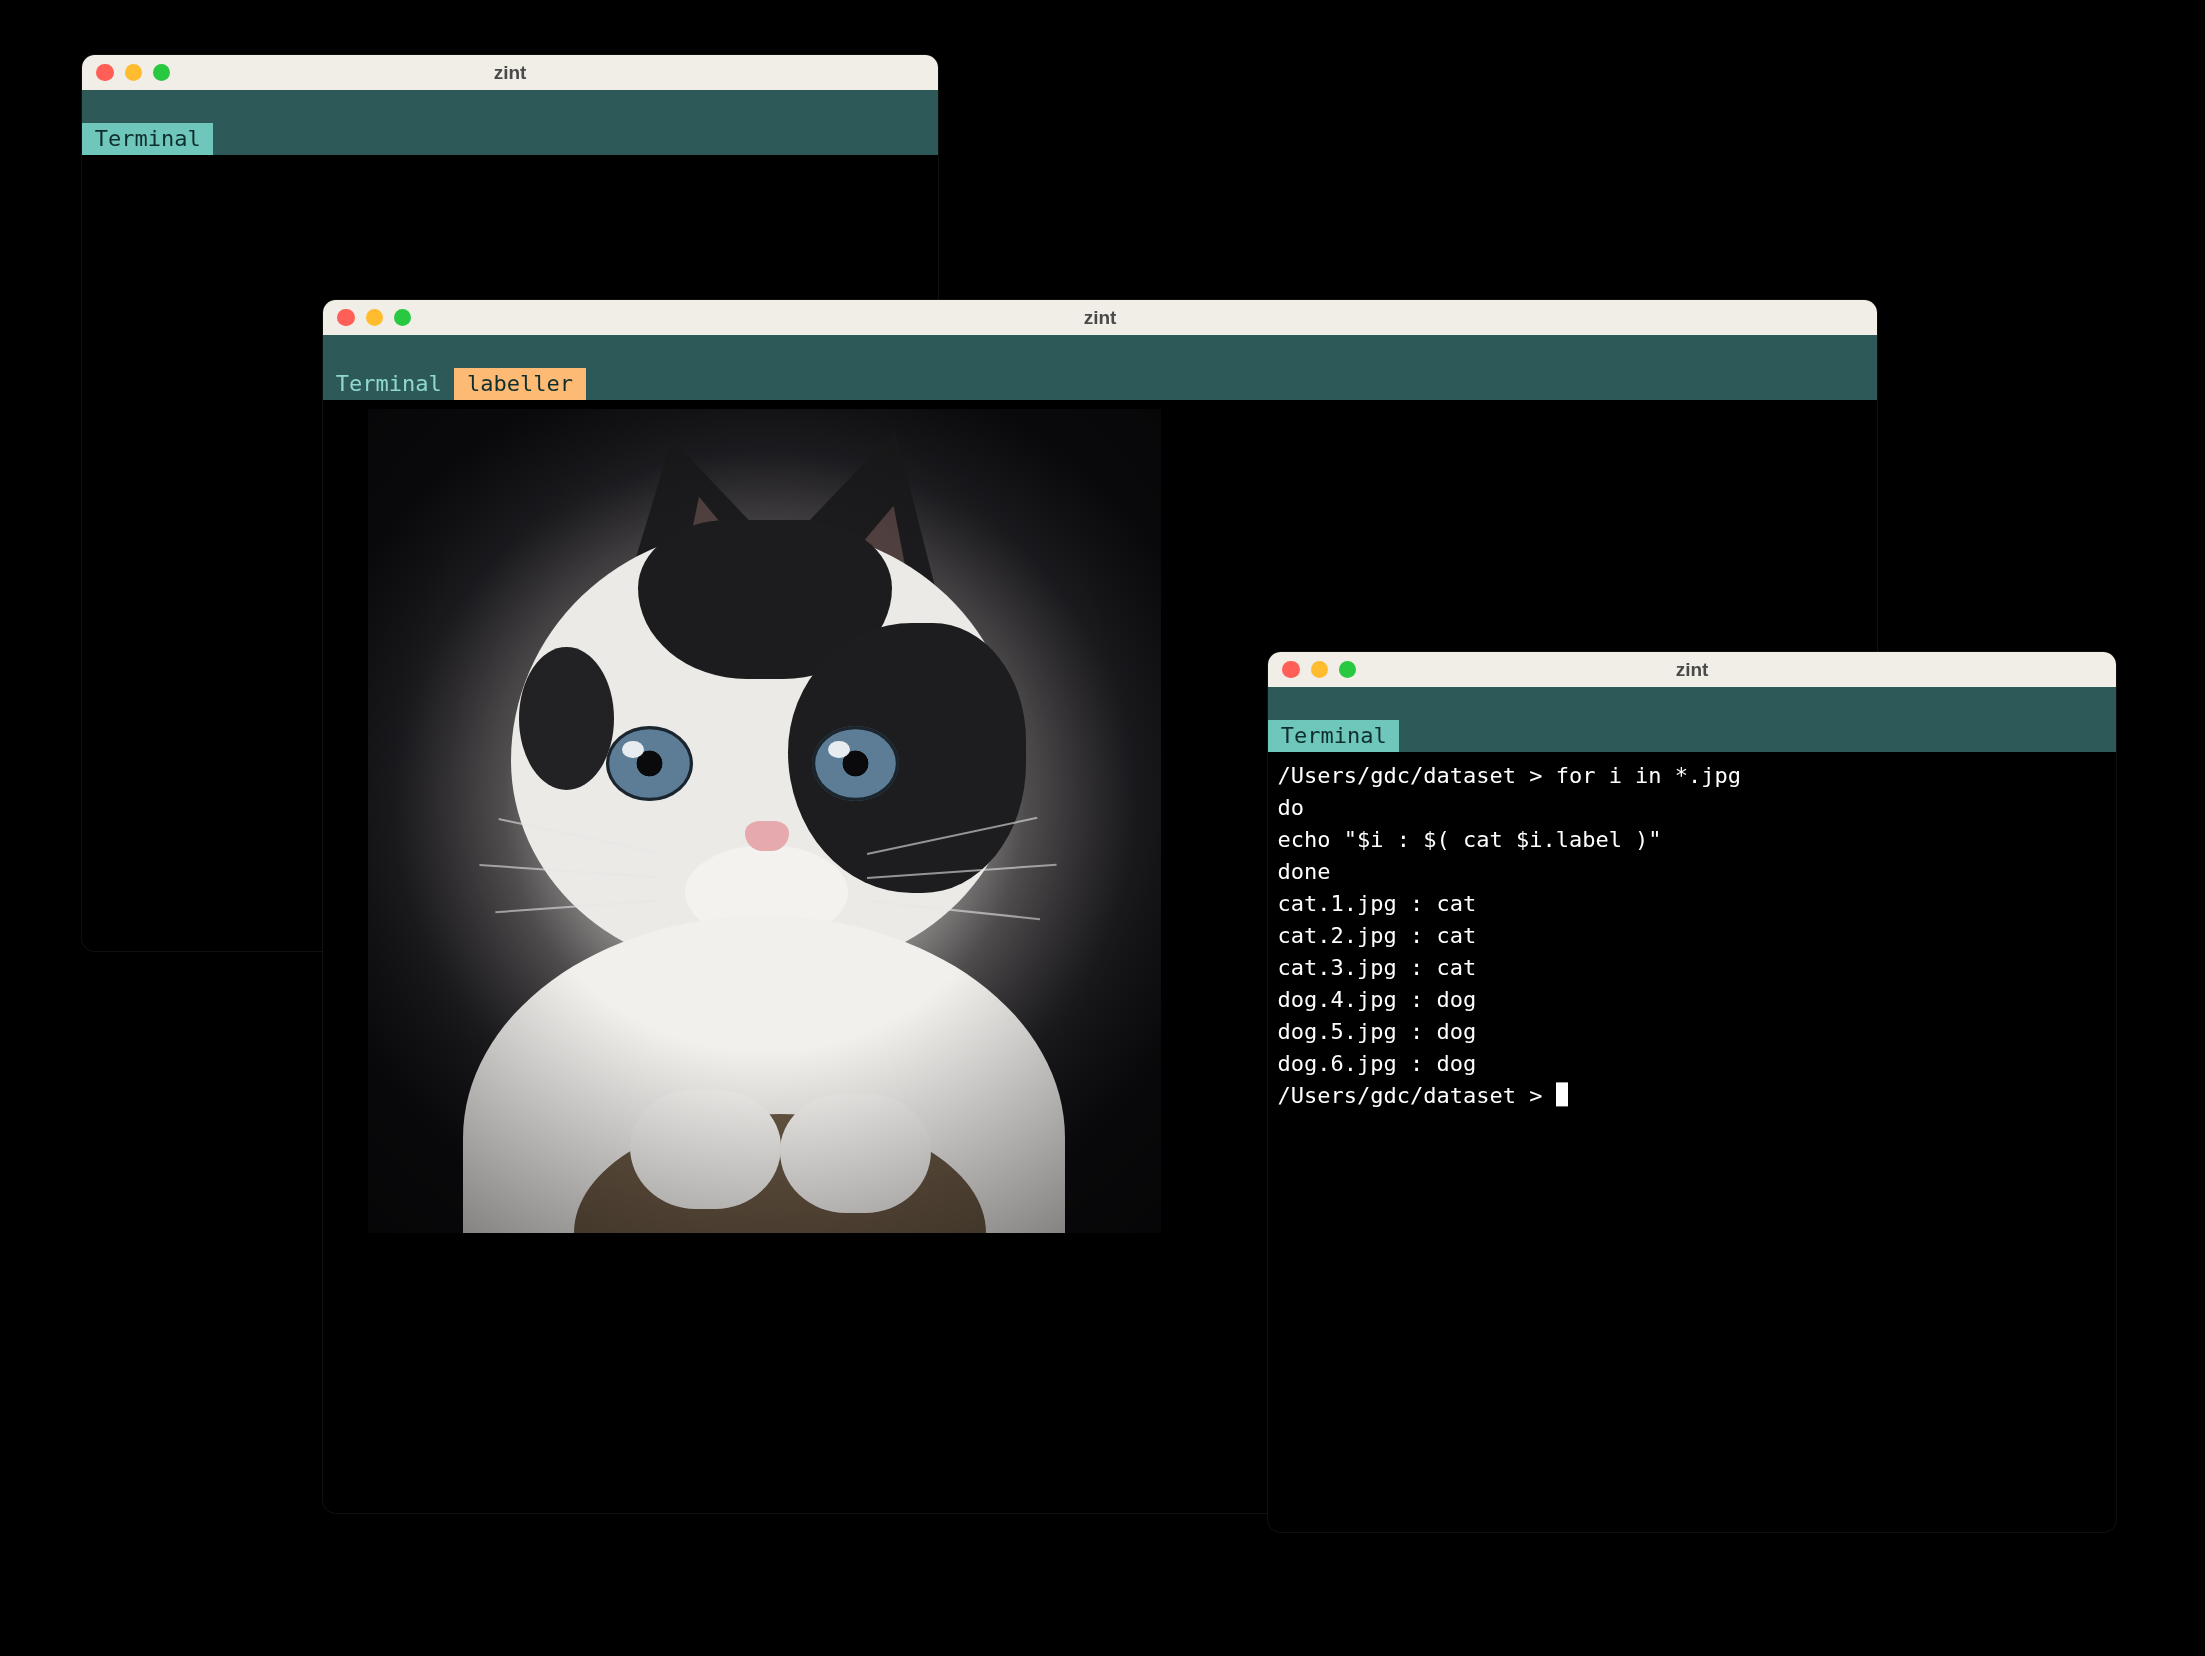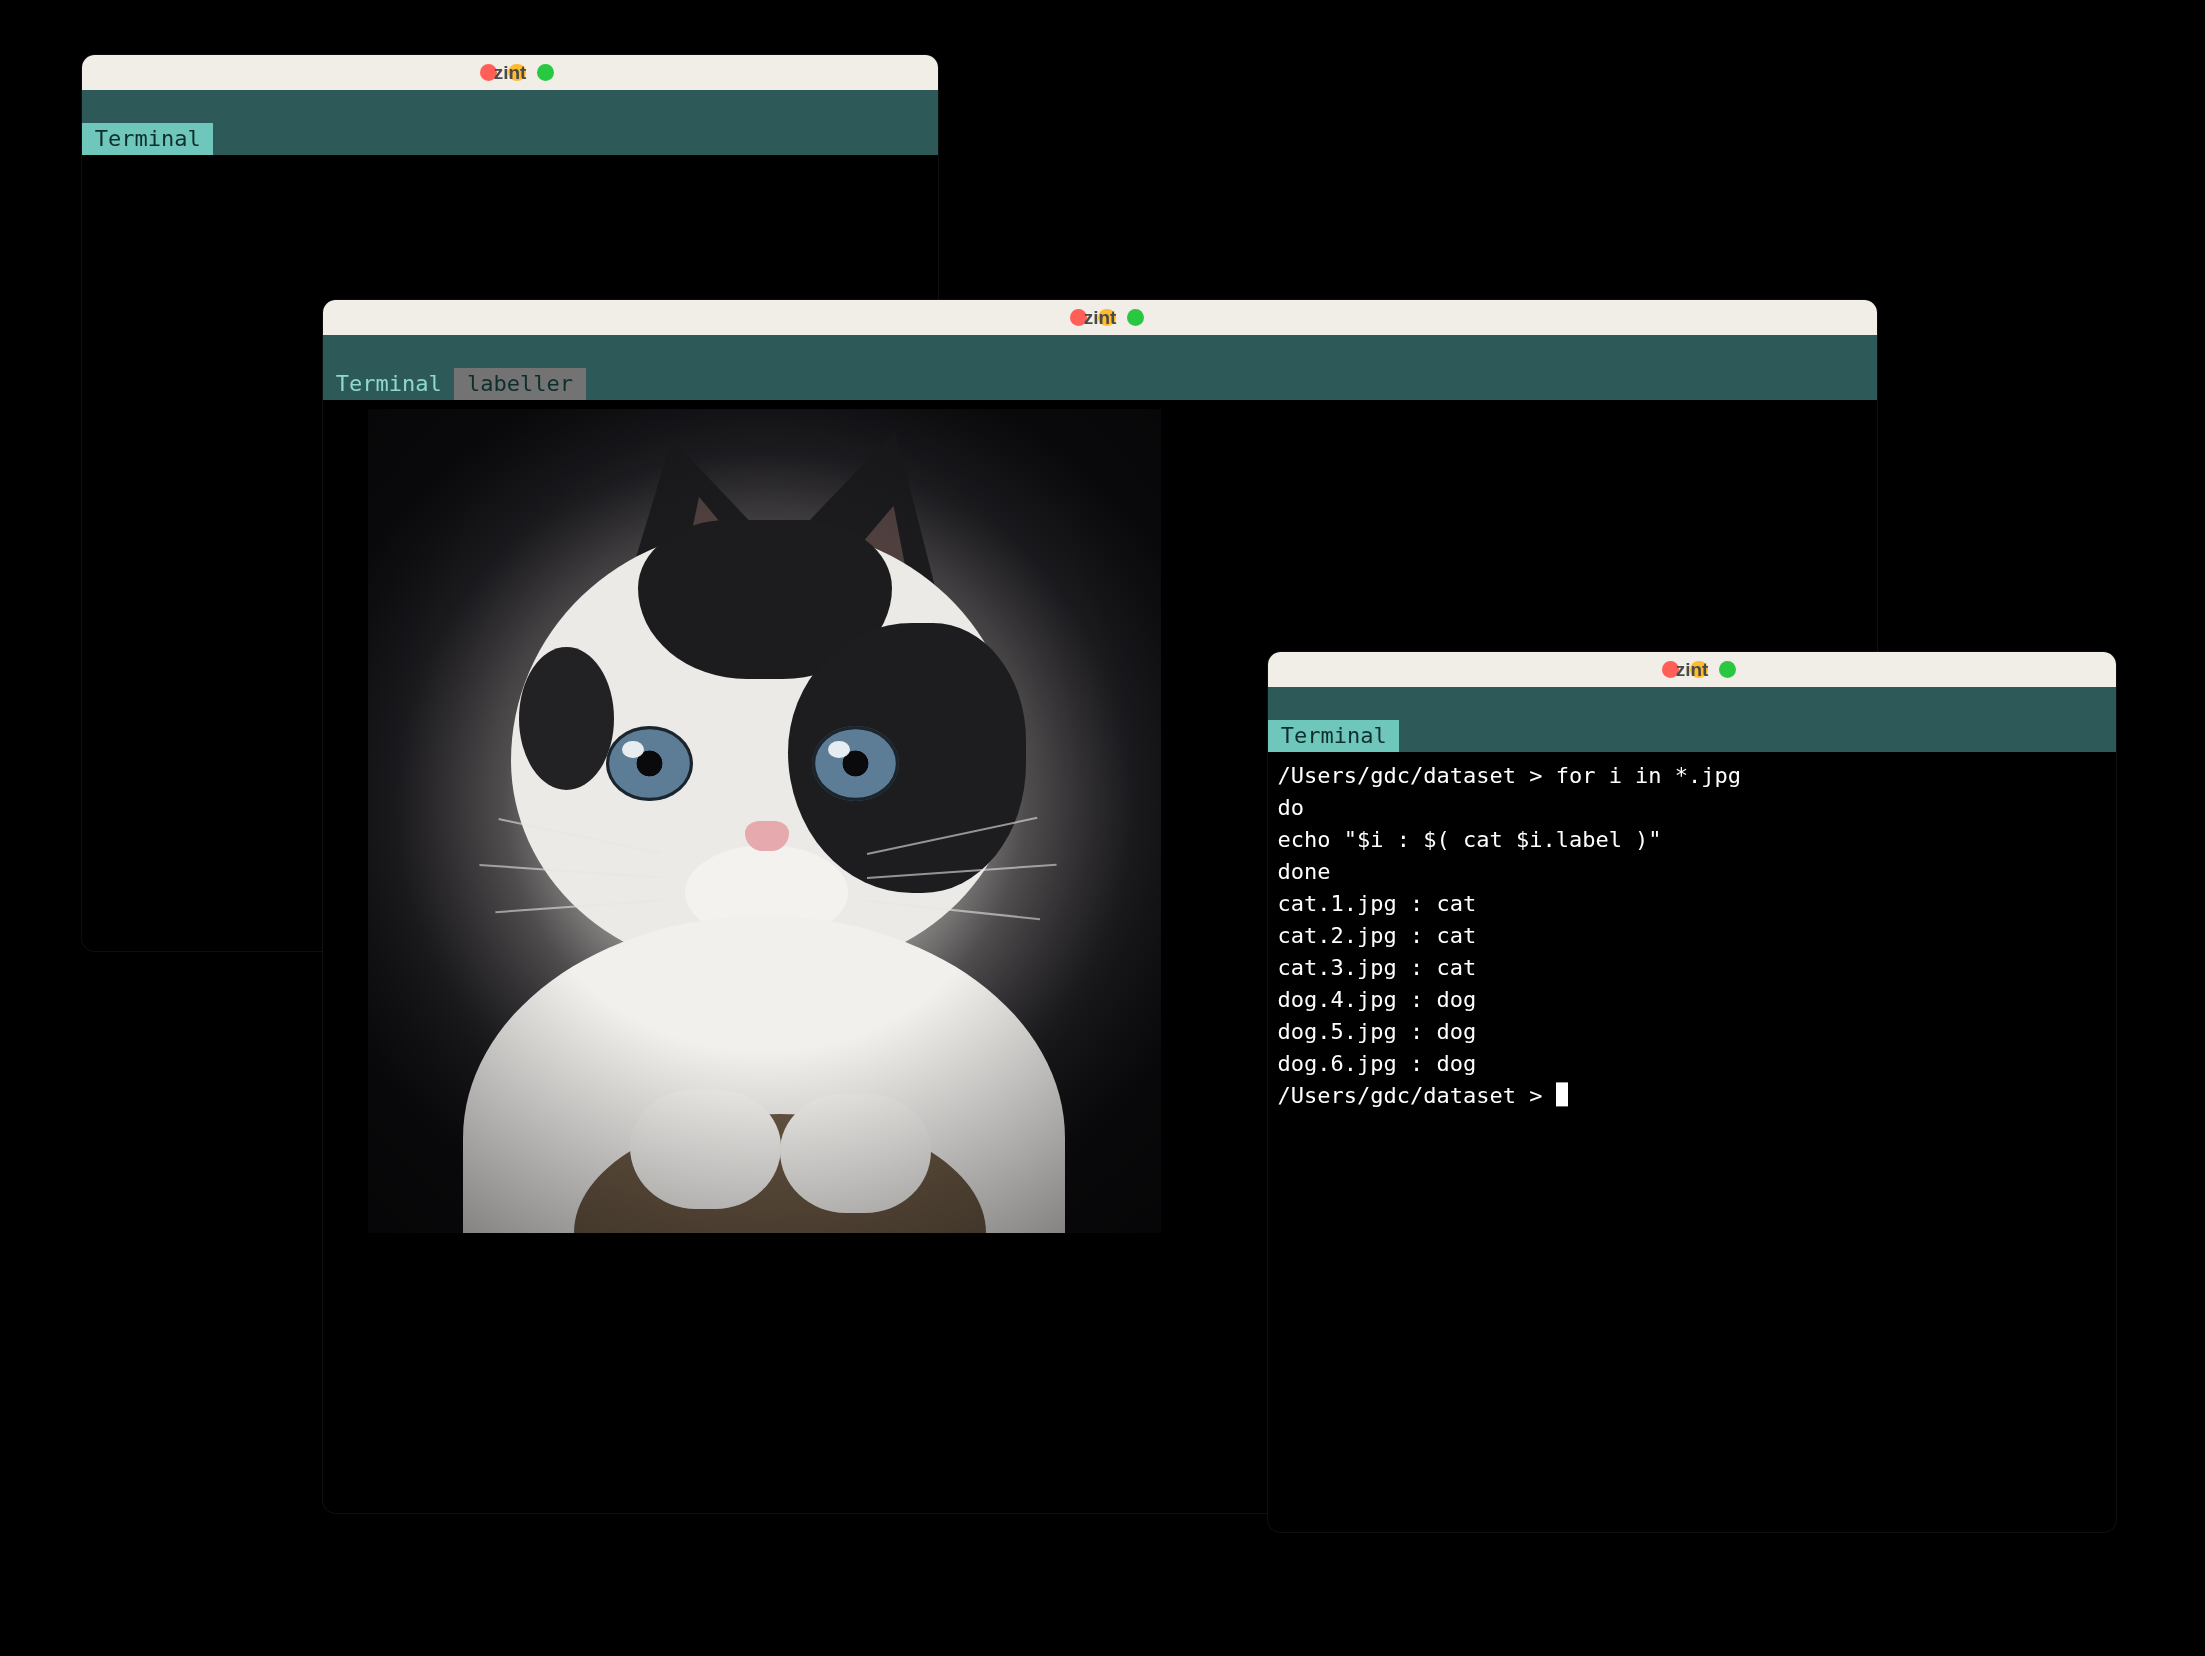--- a/index.html
+++ b/index.html
@@ -18,21 +18,20 @@
     box-shadow: 0 0 0 0.8px rgba(255,255,255,0.08);
     overflow: hidden;
   }
   .titlebar {
     height: 35px;
     background: #f1ede7;
     display: flex;
     align-items: center;
     padding-left: 14.3px;
     position: relative;
-    justify-content: center;
   }
   .traffic {
     display: flex;
     gap: 11px;
     align-items: center;
   }
   .light {
     width: 17.4px;
     height: 17.4px;
     border-radius: 50%;
@@ -59,21 +58,21 @@
   .tab {
     padding: 0 12.7px;
     color: #8fd9d0;
     margin-top: 33px;
   }
   .tab.active {
     background: #6fc7bb;
     color: #0e2e2e;
   }
   .tab.selected {
-    background: #737373;
+    background: #fdba74;
     color: #0e2e2e;
   }
   .term-body {
     padding: 8px 9.5px 9.5px 9.5px;
     color: #fff;
     font-size: 22px;
     line-height: 32px;
     white-space: pre;
     font-family: "Menlo", "Consolas", monospace;
   }

